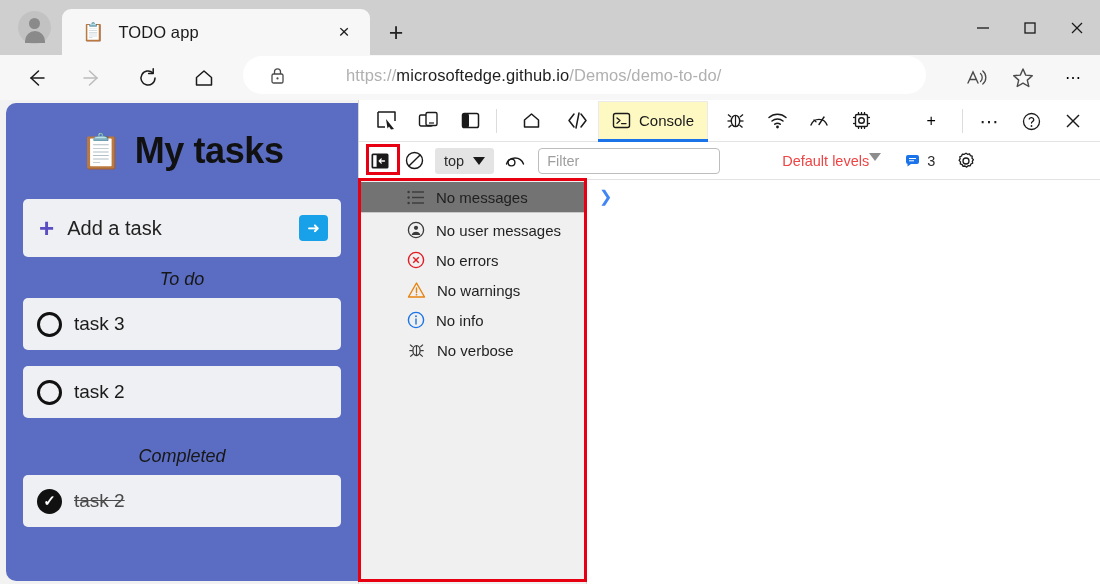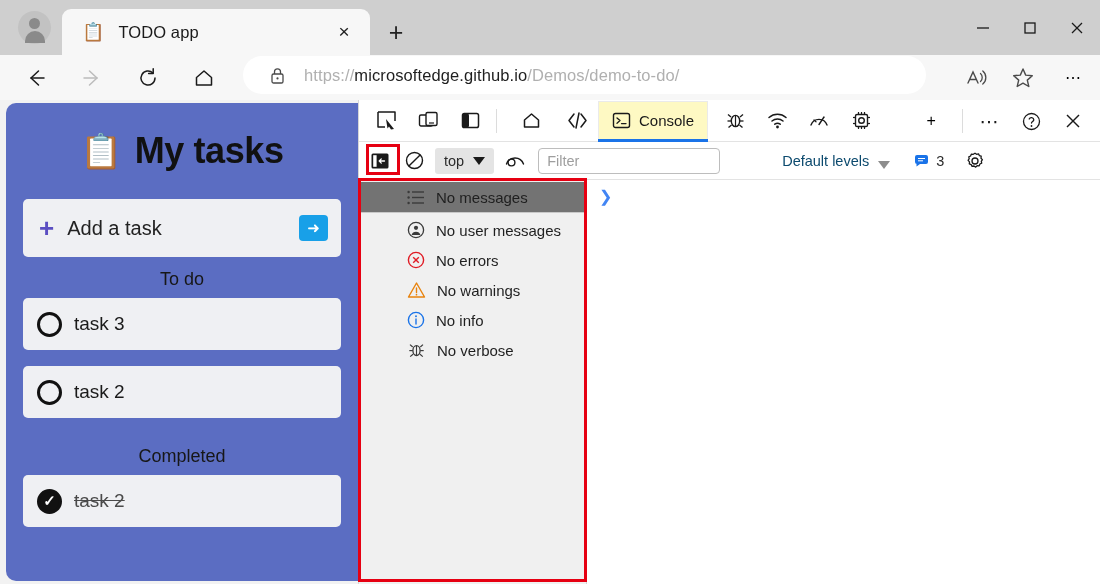--- a/index.html
+++ b/index.html
@@ -50,21 +50,21 @@
     position:absolute; left:0; top:55px; width:1100px; height:45px;
     background:#f7f7f7;
   }
   .navbtn {
     position:absolute; top:55px; width:44px; height:45px;
     display:flex; align-items:center; justify-content:center;
   }
   .urlbar {
     position:absolute; left:243px; top:56px; width:683px; height:38px;
     background:#ffffff; border-radius:19px;
-    display:flex; align-items:center;
+    display:flex; align-items:center;gap:42px;
   }
   .lock { margin-left:26px; display:flex; align-items:center; }
   .urltext { margin-left:18px; font-size:16.5px; color:#b0b0b0; white-space:nowrap; letter-spacing:0.1px;}
   .urltext b { color:#1f1f1f; font-weight:400; }
   .navright { position:absolute; right:0; top:55px; height:45px; display:flex; align-items:center; }
   .navright > div { width:46px; height:45px; display:flex; align-items:center; justify-content:center; }
 
   
   .pagearea {
     position:absolute; left:0; top:100px; width:358px; height:484px;
@@ -86,21 +86,21 @@
     display:flex; align-items:center;
   }
   .plus { margin-left:16px; font-size:26px; font-weight:bold; color:#5b4ec2; line-height:1; }
   .addtext { margin-left:13px; font-size:20px; color:#222; }
   .gobtn {
     position:absolute; right:13px; top:16px; width:29px; height:26px;
     background:#18a0e8; border-radius:4px;
     display:flex; align-items:center; justify-content:center;
     color:#fff; font-size:15px;
   }
-  .section-label { text-align:center; font-size:18px; color:#171717; padding:12px 0 8px; }
+  .section-label { text-align:center; font-size:18px; color:#171717; padding:12px 0 8px;font-style:italic; }
   .taskrow {
     height:52px; background:#eff0f3; border-radius:5px;
     display:flex; align-items:center; margin-bottom:16px;
   }
   .circle {
     margin-left:14px; width:25px; height:25px; border-radius:50%;
     border:3px solid #111; flex:0 0 auto;
   }
   .circle.done {
     background:#111; border-color:#111;
@@ -140,21 +140,21 @@
     display:flex; align-items:center; gap:9px;
     background:#e4e4e4; border-radius:3px; height:26px; padding:0 9px; margin:0 4px;
     font-size:14.5px; color:#2b2b2b;
   }
   .caret { width:0; height:0; border-left:6px solid transparent; border-right:6px solid transparent; border-top:8px solid #1a1a1a; }
   .filterbox {
     width:182px; height:26px; border:1px solid #bdbdbd; border-radius:4px;
     background:#fff; display:flex; align-items:center; padding-left:8px;
     font-size:14.5px; color:#9e9e9e; margin-left:6px;
   }
-  .levels { margin-left:62px; display:flex; align-items:flex-end; gap:9px; font-size:14.5px; color:#0c4a6e; }
+  .levels { margin-left:62px; display:flex; align-items:flex-start; font-size:14.5px; color:#ef4444; }
   .msgcount { margin-left:24px; display:flex; align-items:center; gap:7px; font-size:14.5px; color:#2b2b2b; }
 
   .dt-body { position:relative; height:404px; display:flex; }
   .console-sidebar {
     width:228px; background:#f0f0f0; border-right:1px solid #d2d2d2;
     padding-top:2px;
   }
   .cs-row {
     height:30px; display:flex; align-items:center; gap:11px;
     padding-left:48px; font-size:15px; color:#1f1f1f;

